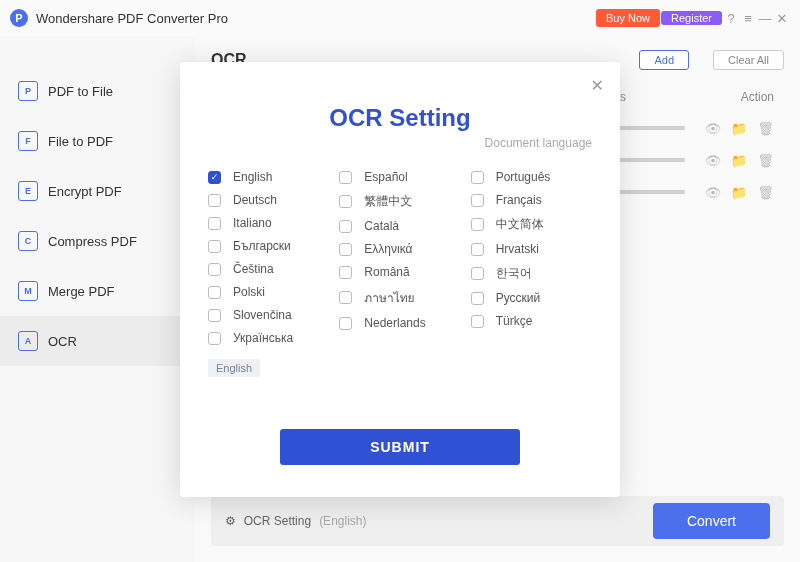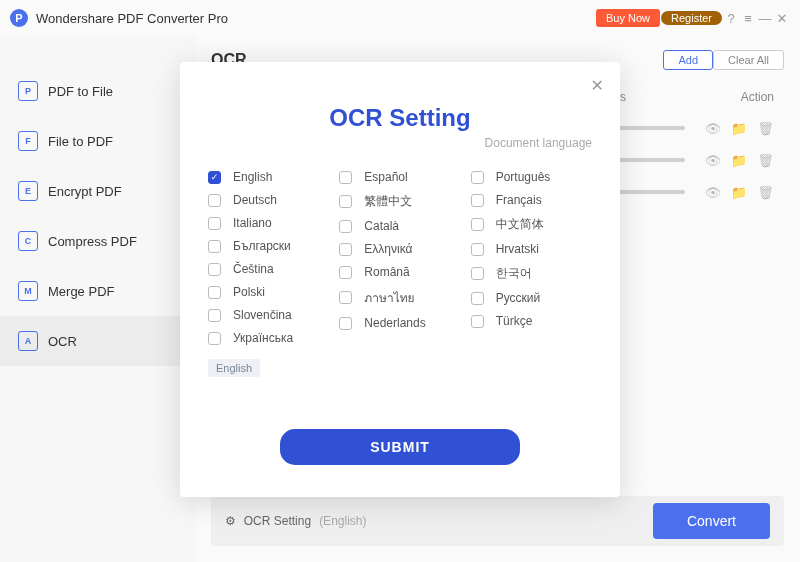--- a/index.html
+++ b/index.html
@@ -2,32 +2,32 @@
 <html><head>
 <meta charset="utf-8">
 <style>
 *{box-sizing:border-box;margin:0;padding:0;font-family:-apple-system,BlinkMacSystemFont,"Segoe UI",Arial,sans-serif}
 body{width:800px;height:562px;background:#fff;position:relative;overflow:hidden}
 .titlebar{height:36px;display:flex;align-items:center;padding:0 10px;background:#fafafa}
 .logo{width:18px;height:18px;border-radius:50%;background:#4b6fed;display:flex;align-items:center;justify-content:center;color:#fff;font-weight:700;font-size:11px;margin-right:8px}
 .app-title{font-size:13px;color:#333;font-weight:400}
 .titlebar-right{margin-left:auto;display:flex;align-items:center;gap:1px}
 .btn-buy{background:#ff5a36;color:#fff;font-size:11px;padding:3px 10px;border-radius:3px;border:none;cursor:pointer}
-.btn-reg{background:#a16207;color:#fff;font-size:11px;padding:1px 10px;border-radius:9px;border:none;cursor:pointer}
+.btn-reg{background:#8b5cf6;color:#fff;font-size:11px;padding:1px 10px;border-radius:3px;border:none;cursor:pointer}
 .tb-icon{width:16px;height:16px;color:#999;cursor:pointer;display:flex;align-items:center;justify-content:center;font-size:13px}
 .main{display:flex;height:526px}
 .sidebar{width:195px;background:#f7f7f7;padding-top:30px}
 .side-item{height:50px;display:flex;align-items:center;padding-left:18px;cursor:pointer;gap:10px}
 .side-item.active{background:#ececec}
 .side-icon{width:20px;height:20px;border:1px solid #4b6fed;border-radius:3px;display:flex;align-items:center;justify-content:center;font-size:9px;color:#4b6fed;font-weight:700}
 .side-label{font-size:13px;color:#333}
 .content{flex:1;padding:8px 16px;position:relative;background:#fafafa}
 .content-hdr{display:flex;align-items:center;height:32px}
 .content-title{font-size:16px;font-weight:600;color:#333}
-.hdr-btns{margin-left:auto;display:flex;gap:0}
+.hdr-btns{margin-left:auto;display:flex;gap:24px}
 .btn-outline{border:1px solid #4b6fed;color:#4b6fed;background:#fff;font-size:11px;padding:3px 14px;border-radius:3px;cursor:pointer}
 .btn-outline.grey{border-color:#ccc;color:#888}
 .table-hdr{display:flex;padding:14px 10px 8px;font-size:12px;color:#888}
 .col-status{margin-left:auto;width:110px;text-align:center}
 .col-action{width:110px;text-align:right}
 .file-rows{padding:0 10px}
 .file-row{height:32px;display:flex;align-items:center}
 .progress{flex:1;max-width:200px;height:4px;background:#d0d0d0;border-radius:2px;margin-left:auto;margin-right:20px}
 .action-icons{display:flex;gap:10px;color:#bbb;font-size:13px}
 .footer{position:absolute;bottom:16px;left:16px;right:16px;height:50px;background:#efefef;display:flex;align-items:center;padding:0 14px;border-radius:4px}
@@ -39,21 +39,21 @@
 .modal-close{position:absolute;top:14px;right:16px;font-size:16px;color:#999;cursor:pointer;background:none;border:none}
 .modal-title{text-align:center;font-size:24px;font-weight:700;color:#3051d3;margin-top:22px}
 .modal-sub{text-align:right;font-size:12px;color:#aaa;margin-top:4px;margin-bottom:20px}
 .lang-grid{display:flex;gap:10px}
 .lang-col{flex:1;display:flex;flex-direction:column;gap:9px}
 .lang-item{display:flex;align-items:center;gap:12px;cursor:pointer}
 .chk{width:13px;height:13px;border:1px solid #bbb;border-radius:3px;background:#fff;display:flex;align-items:center;justify-content:center;font-size:9px;color:#fff}
 .chk.checked{background:#3051d3;border-color:#3051d3}
 .lang-label{font-size:12px;color:#555}
 .sel-tag{display:inline-block;margin-top:14px;background:#eef0f5;color:#7a849a;font-size:11px;padding:3px 8px;border-radius:2px}
-.btn-submit{display:block;margin:52px auto 10px;background:#3051d3;color:#fff;border:none;width:240px;padding:10px 0;font-size:14px;font-weight:700;letter-spacing:1px;border-radius:15px;cursor:pointer}
+.btn-submit{display:block;margin:52px auto 10px;background:#3051d3;color:#fff;border:none;width:240px;padding:10px 0;font-size:14px;font-weight:700;letter-spacing:1px;border-radius:3px;cursor:pointer}
 </style>
 </head>
 <body>
 
 <div class="titlebar">
   <div class="logo">P</div>
   <div class="app-title">Wondershare PDF Converter Pro</div>
   <div class="titlebar-right">
     <button class="btn-buy">Buy Now</button>
     <button class="btn-reg">Register</button>

